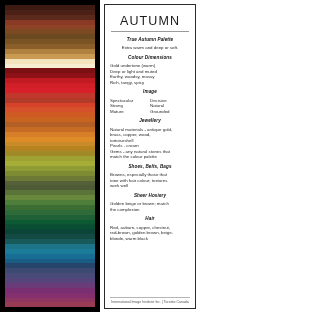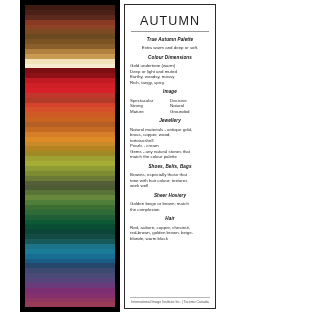--- a/index.html
+++ b/index.html
@@ -8,21 +8,20 @@
     background: #ffffff;
   }
   #card {
     position: relative;
     width: 200px;
     height: 312px;
     background: #ffffff;
     font-family: "Liberation Sans", sans-serif;
     overflow: hidden;
     box-sizing: border-box;
-    margin-left: 20px;
   }
   
   #palette-panel {
     position: absolute;
     left: 0; top: 0;
     width: 100px;
     height: 312px;
     background: #000000;
     box-sizing: border-box;
     padding: 5px 5px 5px 5px;

